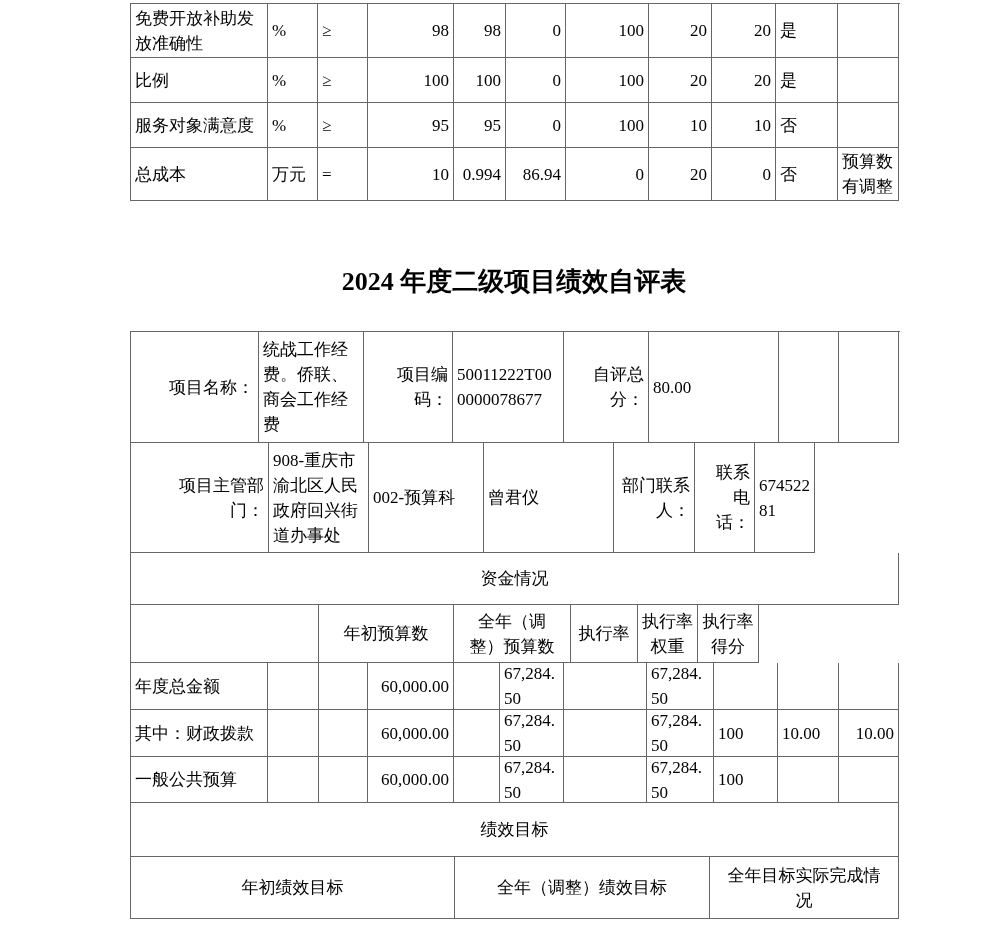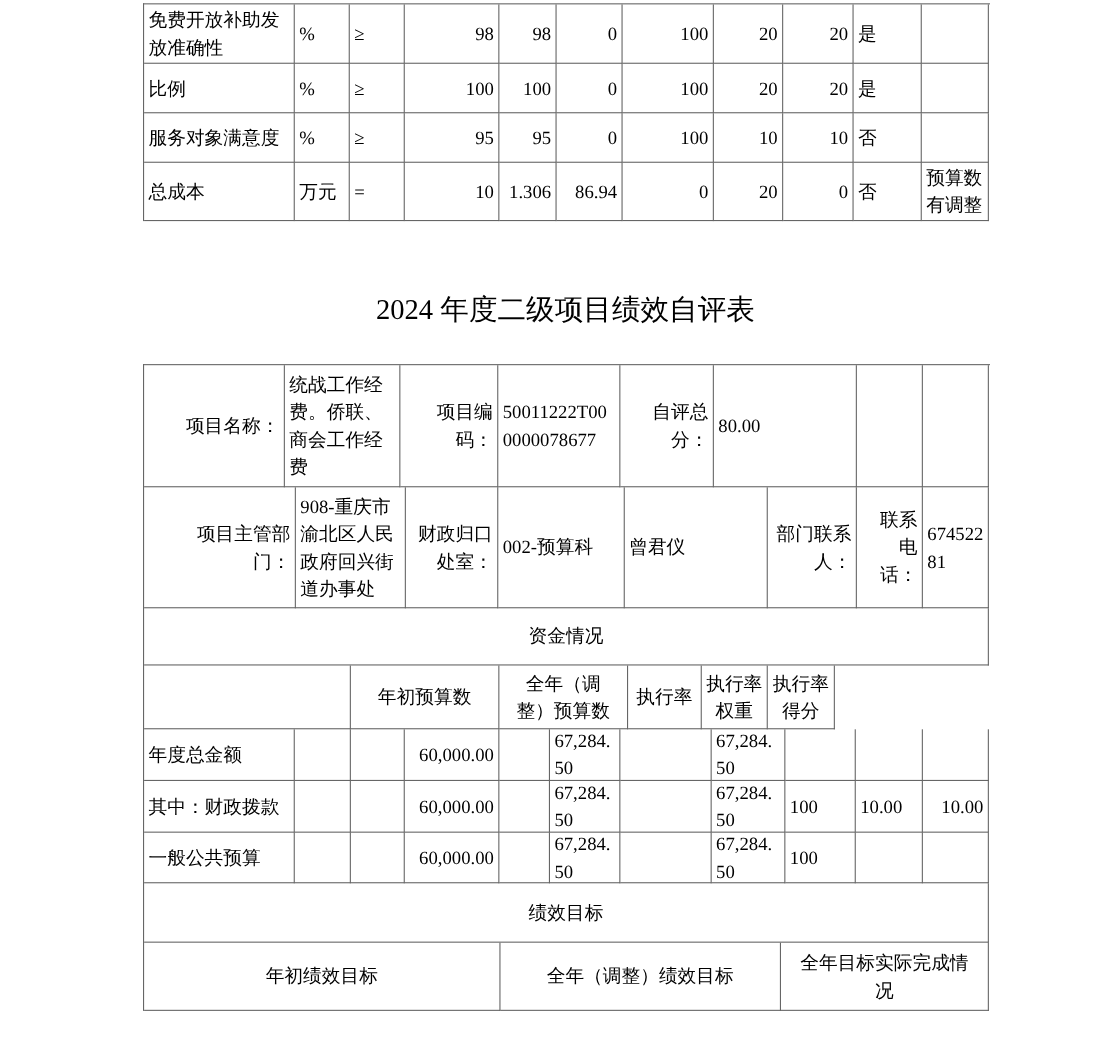--- a/index.html
+++ b/index.html
@@ -13,21 +13,21 @@
   .cell { border-right:1px solid #666; border-bottom:1px solid #666;
           overflow:hidden; display:flex; align-items:center;
           white-space:pre-line; line-height:25px; padding:0 4px; }
   .lab-l { justify-content:flex-start; text-align:left; }
   .lab-r { justify-content:flex-end; text-align:right; }
   .val-l { justify-content:flex-start; text-align:left; word-break:break-all; }
   .num-r { justify-content:flex-end; text-align:right; }
   .ctr   { justify-content:center; text-align:center; }
 
   .title { position:absolute; left:130px; top:264px; width:768px;
-           text-align:center; font-size:26px; font-weight:normal; line-height:36px; }
+           text-align:center; font-size:26px; font-weight:bold; line-height:36px; }
 
   
   #top-table { top:3px; }
   
   #main-table { top:331px; }
   .h54{height:54px}.h45{height:45px}.h53{height:53px}.h40{height:40px}
   .h111{height:111px}.h110{height:110px}.h52{height:52px}.h58{height:58px}
   .h47{height:47px}.h46{height:46px}.h62{height:62px}
 
   
@@ -93,21 +93,21 @@
       <div class="cell tA8 num-r">10</div>
       <div class="cell tA9 num-r">10</div>
       <div class="cell tA10 lab-l">否</div>
       <div class="cell tA11 lab-l"></div>
     </div>
     <div class="row h53">
       <div class="cell tA1 lab-l">总成本</div>
       <div class="cell tA2 lab-l">万元</div>
       <div class="cell tA3 lab-l">=</div>
       <div class="cell tA4 num-r">10</div>
-      <div class="cell tA5 num-r">1.306</div>
+      <div class="cell tA5 num-r">0.994</div>
       <div class="cell tA6 num-r">86.94</div>
       <div class="cell tA7 num-r">0</div>
       <div class="cell tA8 num-r">20</div>
       <div class="cell tA9 num-r">0</div>
       <div class="cell tA10 lab-l">否</div>
       <div class="cell tA11 lab-l">预算数
 有调整</div>
     </div>
   </div>
 
@@ -133,22 +133,20 @@
       <div class="cell r1c8 val-l"></div>
     </div>
 
     <div class="row h110">
       <div class="cell r2c1 lab-r">项目主管部
 门：</div>
       <div class="cell r2c2 val-l">908-重庆市
 渝北区人民
 政府回兴街
 道办事处</div>
-      <div class="cell r2c3 lab-r">财政归口
-处室：</div>
       <div class="cell r2c4 val-l">002-预算科</div>
       <div class="cell r2c6 val-l">曾君仪</div>
       <div class="cell r2c5 lab-r">部门联系
 人：</div>
       <div class="cell r2c7 lab-r">联系
 电
 话：</div>
       <div class="cell r2c8 val-l">674522
 81</div>
     </div>

